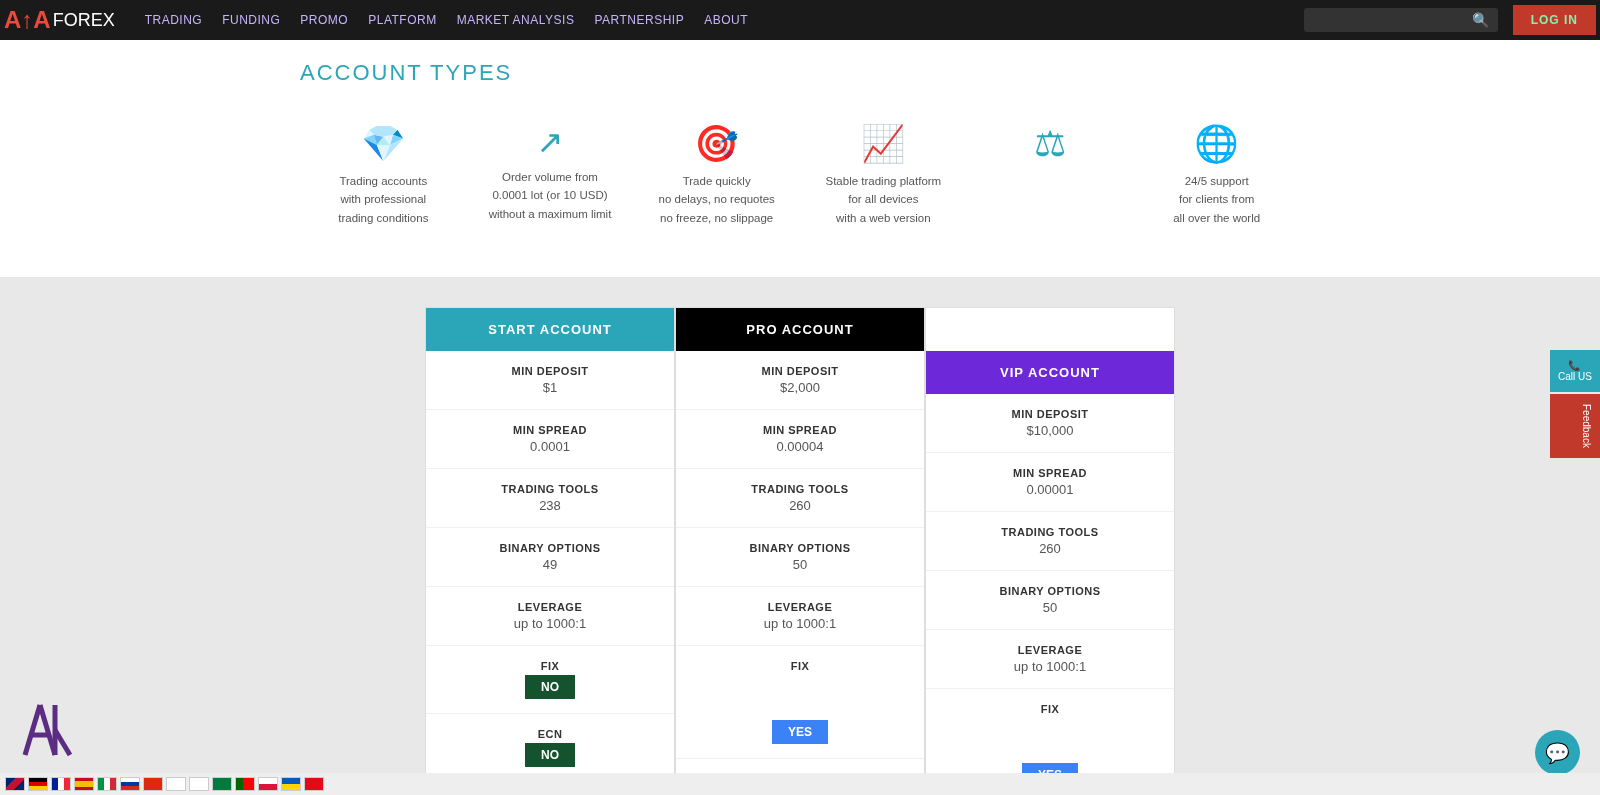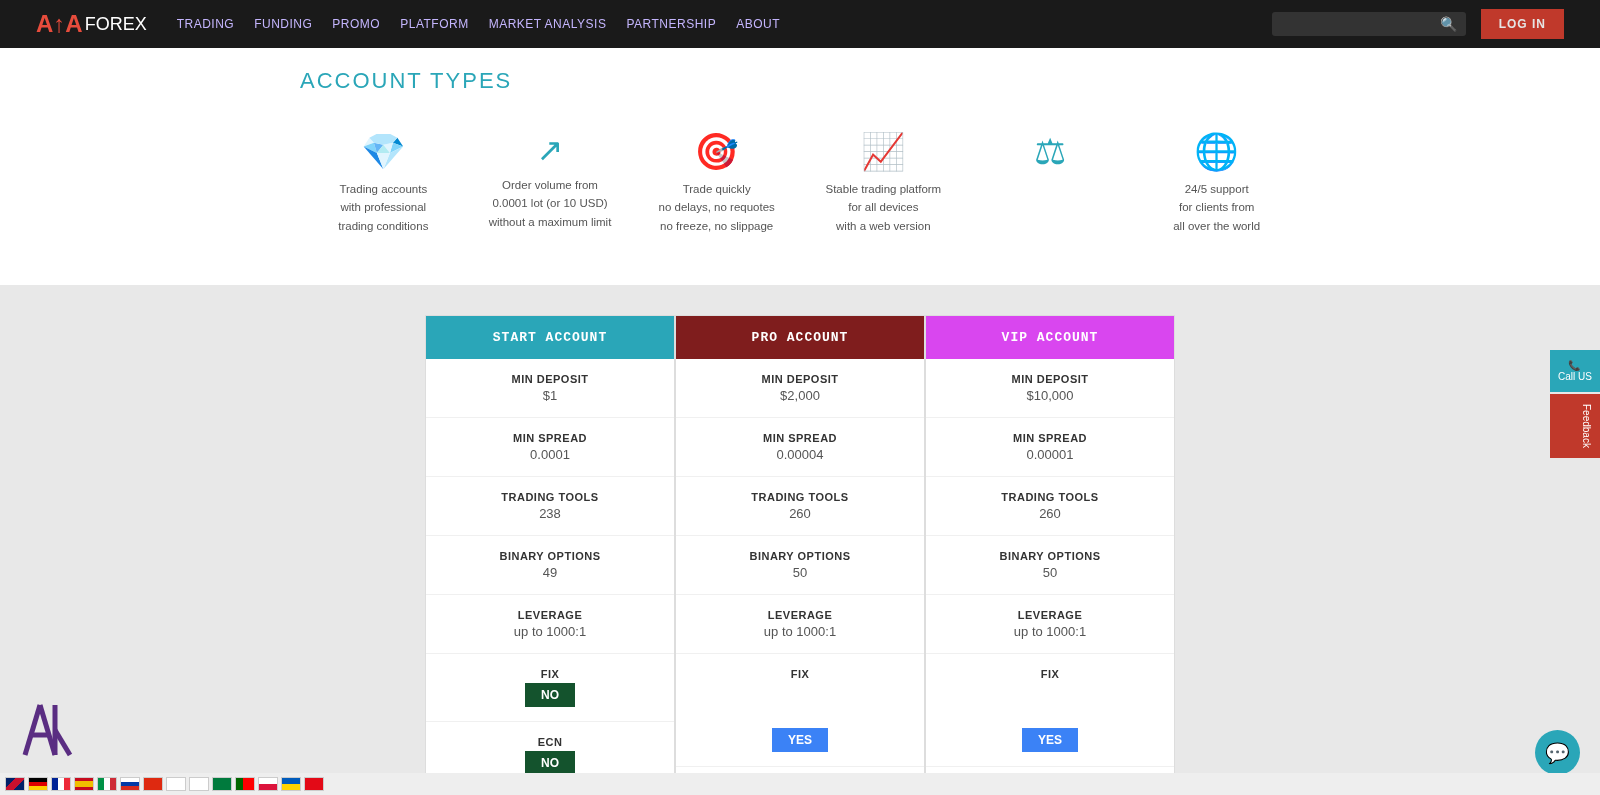--- a/index.html
+++ b/index.html
@@ -3,22 +3,22 @@
   <meta charset="utf-8">
   <style>
     * { box-sizing: border-box; margin: 0; padding: 0; }
     body { font-family: Arial, sans-serif; background: #f0f0f0; color: #333; font-size: 13px; }
 
     
     .navbar {
       background: #1a1a1a;
       display: flex;
       align-items: center;
-      padding: 0 36px;
-      height: 48px;
+      padding: 0 4px;
+      height: 40px;
     }
     .logo-area {
       display: flex;
       align-items: center;
       margin-right: 30px;
     }
     .logo-ata {
       color: #e74c3c;
       font-size: 24px;
       font-weight: 900;
@@ -53,21 +53,21 @@
       background: transparent;
       border: none;
       outline: none;
       color: white;
       font-size: 12px;
       width: 160px;
     }
     .search-icon-nav { color: #999; font-size: 14px; }
     .login-btn {
       background: #c0392b;
-      color: #e5e5e5;
+      color: #86efac;
       border: none;
       padding: 8px 18px;
       font-size: 12px;
       font-weight: bold;
       cursor: pointer;
       letter-spacing: 1px;
     }
 
     
     .content-area {
@@ -132,25 +132,24 @@
       background: white;
       border: 1px solid #ddd;
     }
     .account-header {
       padding: 14px 10px;
       text-align: center;
       font-weight: bold;
       font-size: 13px;
       letter-spacing: 1px;
       color: white;
-      font-family: Liberation Mono, monospace;
     }
     .header-start { background: #2aa6b8; }
-    .header-pro { background: #7f1d1d; }
-    .header-vip { background: #d946ef; }
+    .header-pro { background: #000000; }
+    .header-vip { background: #6d28d9; margin-top: 43px; }
 
     .account-row {
       padding: 14px 15px;
       text-align: center;
       border-bottom: 1px solid #f0f0f0;
     }
     .row-label {
       font-weight: bold;
       font-size: 11px;
       letter-spacing: 0.5px;

